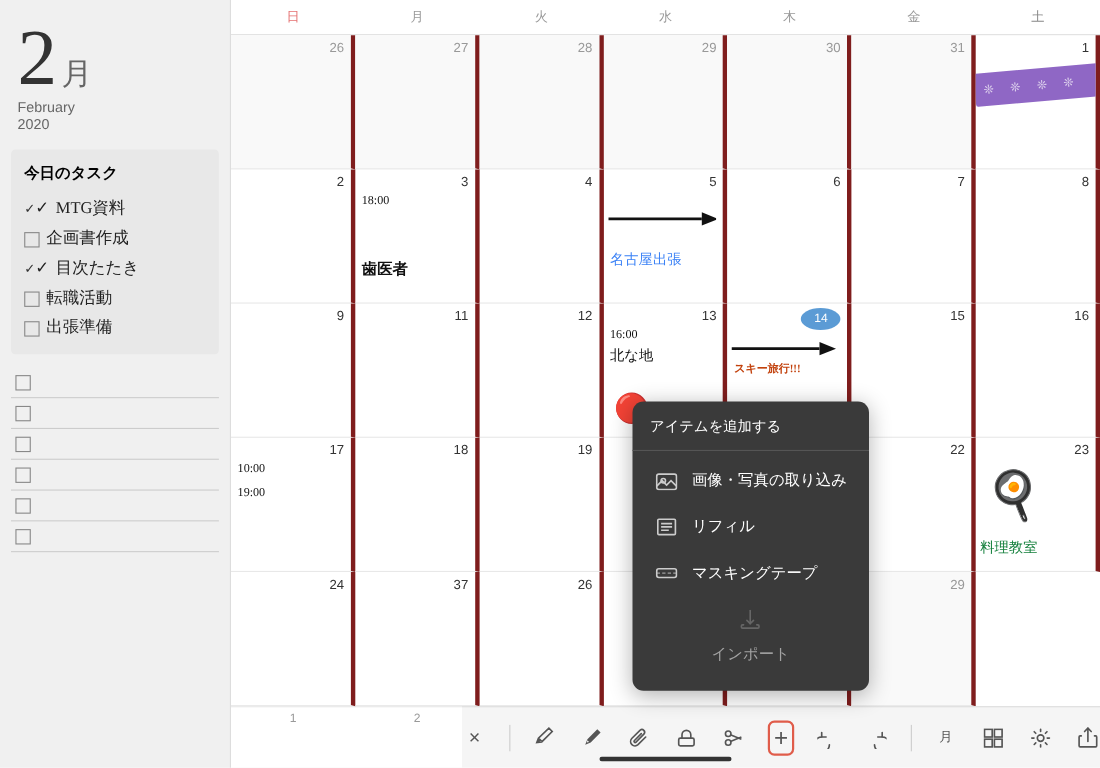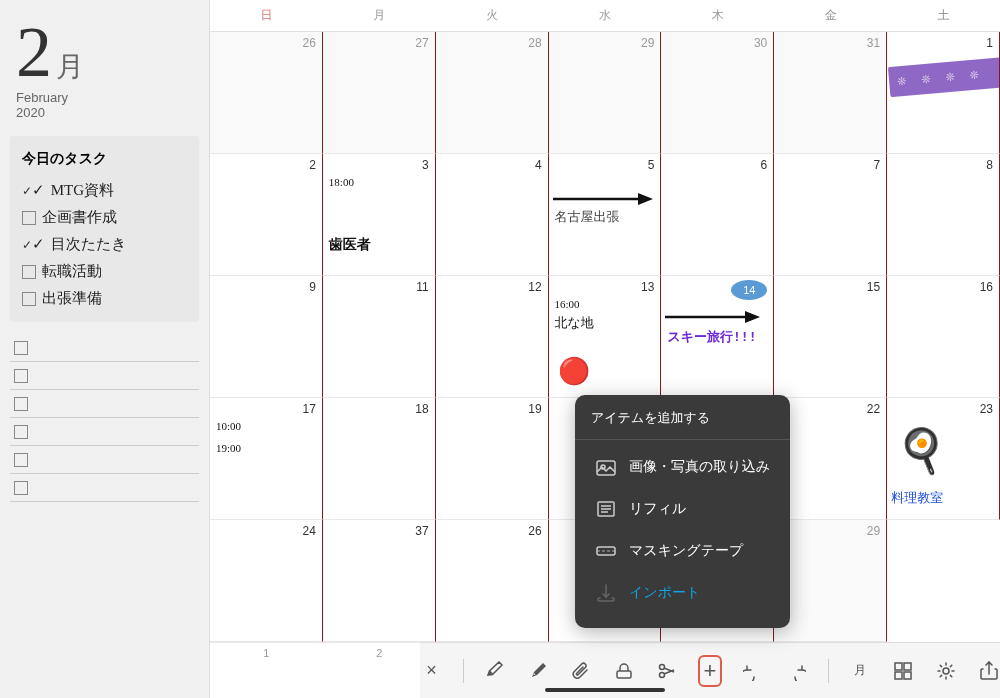--- a/index.html
+++ b/index.html
@@ -117,21 +117,21 @@
 
     
     .cal-grid {
       display: grid;
       grid-template-columns: repeat(7, 1fr);
       grid-template-rows: repeat(5, 1fr);
       height: calc(698px - 32px - 56px);
     }
 
     .cal-cell {
-      border-right: 1px solid #7f1d1d;
+      border-right: 4px solid #7f1d1d;
       border-bottom: 1px solid #e8e8e8;
       position: relative;
       overflow: hidden;
       min-height: 0;
     }
 
     .cal-cell.other-month {
       background: #f9f9f9;
     }
 
@@ -218,22 +218,23 @@
       display: flex;
       align-items: center;
       gap: 12px;
       padding: 10px 20px;
       color: #fff;
       font-size: 14px;
       cursor: pointer;
     }
 
     .popup-item.disabled {
-      color: #0ea5e9;
+      color: #a3a3a3;
       cursor: default;
+      flex-direction: column;
     }
 
     .popup-icon {
       width: 22px;
       height: 22px;
       display: flex;
       align-items: center;
       justify-content: center;
       font-size: 16px;
     }
@@ -359,21 +360,21 @@
     <div class="cal-cell">
       <span class="cal-date current-month">4</span>
     </div>
     <div class="cal-cell">
       <span class="cal-date current-month">5</span>
 
       <svg style="position:absolute; top:30px; left:4px; width:90%; height:30px;">
         <line x1="0" y1="15" x2="85" y2="15" stroke="#111" stroke-width="2.5"></line>
         <polygon points="85,9 100,15 85,21" fill="#111"></polygon>
       </svg>
-      <div style="position:absolute; top:54px; left:6px; font-family:'Hiragino Mincho Pro',serif; font-size:13px; color:#404040;">名古屋出張</div>
+      <div style="position:absolute; top:73px; left:6px; font-family:'Hiragino Mincho Pro',serif; font-size:13px; color:#3b82f6;">名古屋出張</div>
     </div>
     <div class="cal-cell">
       <span class="cal-date current-month">6</span>
     </div>
     <div class="cal-cell">
       <span class="cal-date current-month">7</span>
     </div>
     <div class="cal-cell">
       <span class="cal-date current-month">8</span>
     </div>
@@ -394,21 +395,21 @@
 
       <div style="position:absolute; bottom:10px; left:10px; font-size:26px; color:#cc2222;">🔴</div>
     </div>
     <div class="cal-cell" style="position:relative;">
       <span style="position:absolute; top:4px; right:6px; background:#5b9bd5; color:white; border-radius:50%; width:36px; height:20px; display:flex; align-items:center; justify-content:center; font-size:11px;">14</span>
 
       <svg style="position:absolute; top:28px; left:4px; width:90%; height:26px;">
         <line x1="0" y1="13" x2="80" y2="13" stroke="#111" stroke-width="2.5"></line>
         <polygon points="80,7 95,13 80,19" fill="#111"></polygon>
       </svg>
-      <div style="position:absolute; top:52px; left:6px; font-family:Liberation Mono, monospace; font-size:13px; color:#6d28d9; font-weight:bold;">スキー旅行!!!</div>
+      <div style="position:absolute; top:52px; left:6px; font-family:Liberation Serif, serif; font-size:10px; color:#c2410c; font-weight:bold;">スキー旅行!!!</div>
     </div>
     <div class="cal-cell">
       <span class="cal-date current-month">15</span>
     </div>
 
     <div class="cal-cell">
       <span class="cal-date current-month">16</span>
     </div>
     <div class="cal-cell">
       <span class="cal-date current-month">17</span>
@@ -431,21 +432,21 @@
       <div style="position:absolute; bottom:10px; left:8px; background:#f5c518; width:72px; height:50px; border-radius:3px; transform:rotate(-2deg); display:flex; align-items:center; justify-content:center; font-size:20px;">🦆🦆</div>
     </div>
     <div class="cal-cell">
       <span class="cal-date current-month">22</span>
     </div>
 
     <div class="cal-cell">
       <span class="cal-date current-month">23</span>
 
       <div style="position:absolute; top:28px; left:10px; font-size:40px; transform:rotate(15deg);">🍳</div>
-      <div style="position:absolute; bottom:12px; left:4px; font-family:'Hiragino Mincho Pro',serif; font-size:13px; color:#1d4ed8;">料理教室</div>
+      <div style="position:absolute; bottom:12px; left:4px; font-family:'Hiragino Mincho Pro',serif; font-size:13px; color:#15803d;">料理教室</div>
     </div>
     <div class="cal-cell">
       <span class="cal-date current-month">24</span>
     </div>
     <div class="cal-cell">
       <span class="cal-date current-month">37</span>
     </div>
     <div class="cal-cell">
       <span class="cal-date current-month">26</span>
     </div>

